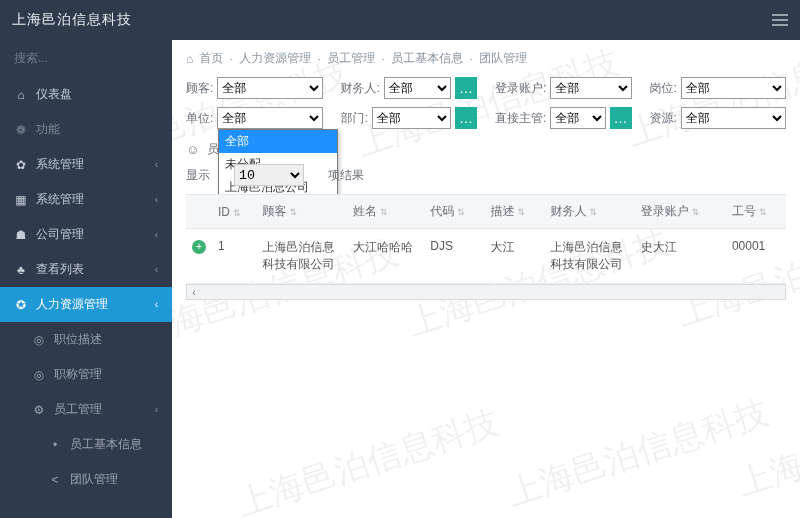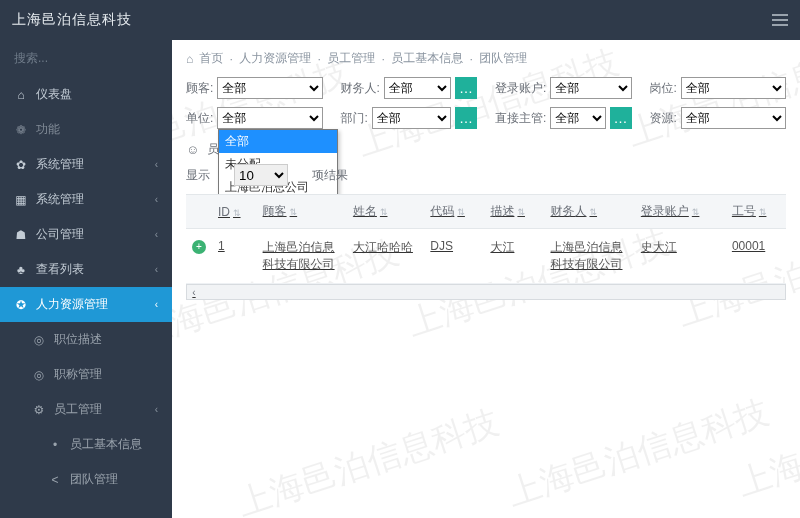--- a/index.html
+++ b/index.html
@@ -28,21 +28,21 @@
   .fitem { display: flex; align-items: center; gap: 4px; position: relative; }
   .fitem label { color: #6a6f77; white-space: nowrap; }
   .fitem select { flex: 1; height: 22px; font-size: 12px; border: 1px solid #999; background: #fff; }
   .ellips-btn { width: 22px; height: 22px; background: #1fb19b; color: #fff; border: none; display: inline-flex; align-items: center; justify-content: center; font-size: 14px; line-height: 1; cursor: pointer; }
   .dropdown-open { position: absolute; top: 22px; left: 32px; width: 120px; background: #fff; border: 1px solid #7a7a7a; z-index: 20; box-shadow: 2px 2px 4px rgba(0,0,0,0.2); }
   .dropdown-open div { padding: 3px 6px; font-size: 12px; cursor: pointer; }
   .dropdown-open div.sel { background: #1e90ff; color: #fff; }
   .toolbar { display: flex; align-items: center; gap: 8px; color: #6a6f77; margin: 4px 0 6px; }
   .toolbar .user-ico { font-size: 13px; }
   .show-row { display: flex; align-items: center; gap: 24px; color: #6a6f77; margin-bottom: 8px; }
-  .show-row select { height: 22px; width: 54px; border: 1px solid #ccc; }
+  .show-row select { height: 22px; width: 70px; border: 1px solid #ccc; font-family: Liberation Mono, monospace; }
   .table-wrap { border-top: 1px solid #e3e7ea; overflow: hidden; }
   table { width: 100%; border-collapse: collapse; }
   thead th { background: #f4f6f8; color: #6a6f77; font-weight: normal; text-align: left; padding: 8px 6px; border-bottom: 1px solid #e3e7ea; font-size: 12px; white-space: nowrap; }
   thead th .sort { font-size: 9px; color: #b5bcc4; margin-left: 3px; }
   tbody td { padding: 10px 6px; vertical-align: top; color: #555; border-bottom: 1px solid #eef1f4; font-size: 12px; }
   .expand { width: 14px; height: 14px; border-radius: 50%; background: #3bb273; color: #fff; display: inline-flex; align-items: center; justify-content: center; font-size: 10px; line-height: 1; }
   .hscroll { height: 16px; background: #f1f3f5; border: 1px solid #d7dbdf; display:flex; align-items:center; }
   .hscroll .arrow { width: 14px; text-align: center; color: #6a6f77; font-size: 10px; }
   .info { margin-top: 10px; color: #6a6f77; }
   .watermark { position: absolute; font-size: 34px; color: rgba(0,0,0,0.06); transform: rotate(-18deg); pointer-events: none; white-space: nowrap; z-index: 1; font-weight: 500; }
@@ -193,21 +193,21 @@
         <span class="user-ico">☺</span>
         <span>员</span>
       </div>
 
       <div class="show-row" style="position:relative; z-index:2;">
         <span>显示</span>
         <select><option>10</option></select>
         <span>项结果</span>
       </div>
 
-      <div class="table-wrap" style="position:relative; z-index:2;text-decoration:underline;">
+      <div class="table-wrap" style="position:relative; z-index:2;">
         <table>
           <thead>
             <tr>
               <th style="width:18px;"></th>
               <th><span>ID</span><span class="sort">⇅</span></th>
               <th><span>顾客</span><span class="sort">⇅</span></th>
               <th><span>姓名</span><span class="sort">⇅</span></th>
               <th><span>代码</span><span class="sort">⇅</span></th>
               <th><span>描述</span><span class="sort">⇅</span></th>
               <th><span>财务人</span><span class="sort">⇅</span></th>

